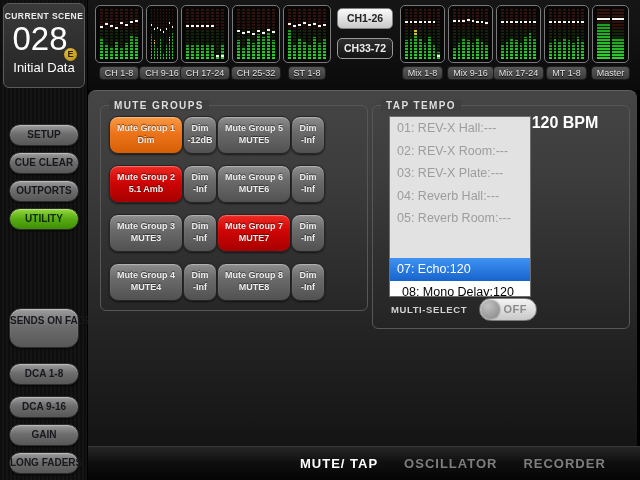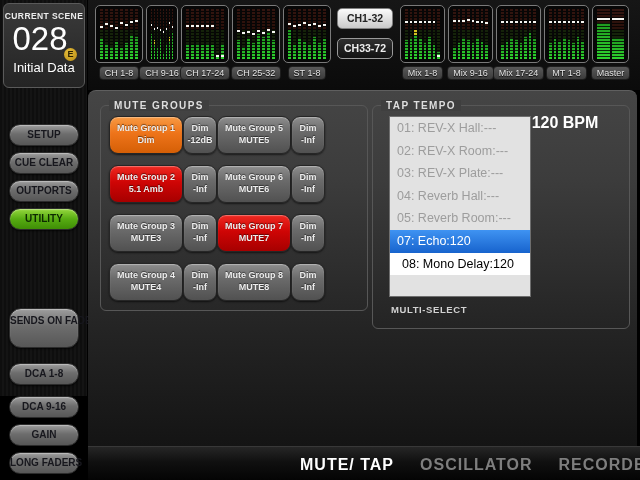--- a/index.html
+++ b/index.html
@@ -1,20 +1,20 @@
 <!DOCTYPE html>
 <html><head>
 <meta charset="utf-8">
 <style>
   * { margin:0; padding:0; box-sizing:border-box; }
   html,body { width:640px; height:480px; overflow:hidden; }
   body { font-family:"Liberation Sans", sans-serif; background:#000; position:relative; }
 
   
-  .sidebar { position:absolute; left:0; top:0; width:88px; height:396px;
+  .sidebar { position:absolute; left:0; top:0; width:88px; height:480px;
     background:repeating-linear-gradient(90deg,#0e0e0e 0 2px,#141414 2px 4px),#101010;
     border-right:1px solid #000; }
   .scenebox { position:absolute; left:3px; top:3px; width:82px; height:85px;
     background:linear-gradient(#3a3a3a,#242424); border:1px solid #5a5a5a; border-radius:6px;
     text-align:center; }
   .scene-label { font-size:8.5px; font-weight:bold; color:#ececec; letter-spacing:.4px; margin-top:7px; }
   .scene-number { font-size:33px; color:#fff; line-height:1.05; margin-top:1px; margin-left:-8px; }
   .scene-edit { position:absolute; right:7px; top:44px; width:13px; height:13px; border-radius:50%;
     background:radial-gradient(circle at 35% 30%,#e4bb3a,#b88d14); color:#2a2000; font-size:9px;
     font-weight:bold; line-height:13px; text-align:center; }
@@ -76,21 +76,21 @@
   .mg-gray   { background:linear-gradient(#8e8e8e,#6b6b6b 40%,#515151); }
   .mg-orange { background:linear-gradient(#f79a44,#ee741a 45%,#d55f06); }
   .mg-red    { background:linear-gradient(#ef2a22,#cf0505 45%,#a60000); }
 
   .tapbox { left:284px; top:14px; width:258px; height:224px; border-color:#575757; }
   .taplist { position:absolute; left:16px; top:10px; width:142px; height:181px;
     background:#e2e2e2; border:1px solid #6e6e6e; overflow:hidden; }
   .tl-item { height:22.6px; line-height:22.6px; font-size:12.5px; padding-left:7px;
     white-space:nowrap; cursor:pointer; }
   .tl-disabled { color:#9d9d9d; }
-  .tl-selected { background:linear-gradient(#3f93f2,#1763cd); color:#fff; }
+  .tl-selected { background:linear-gradient(#3f93f2,#1763cd); color:#fff;margin-top:28px; }
   .tl-normal { background:#fff; color:#000;padding-left:12px; }
   .bpm { position:absolute; right:6px; top:8px; width:116px; text-align:center;
     font-size:16px; font-weight:bold; color:#fff; }
   .tapbtn { position:absolute; left:172px; top:44px; width:82px; height:84px; border-radius:16px;
     border:1px solid #5e5e5e; cursor:pointer;
     background:linear-gradient(145deg,rgba(255,255,255,.45),rgba(255,255,255,0) 48%),
                linear-gradient(#cacaca,#a3a3a3);
     color:#f0f0f0; font-size:11px; font-weight:bold; text-align:center; line-height:84px;
     text-shadow:0 1px 1px #5a5a5a, 0 -1px 1px #888; letter-spacing:.5px; }
   .ms-label { position:absolute; left:18px; top:198px; font-size:9.5px; font-weight:bold;
@@ -99,21 +99,21 @@
     background:linear-gradient(#f4f4f4,#c8c8c8); border:1px solid #7c7c7c; cursor:pointer; }
   .toggle-knob { position:absolute; left:1px; top:1px; width:19px; height:19px; border-radius:50%;
     background:radial-gradient(circle at 35% 30%,#c2c2c2,#848484); box-shadow:0 0 2px rgba(0,0,0,.5); }
   .toggle-text { position:absolute; right:9px; top:0; line-height:21px; font-size:11px;
     font-weight:bold; color:#8b8b8b; letter-spacing:.5px; }
 
   
   .bottombar { position:absolute; left:88px; top:446px; width:552px; height:34px;
     background:linear-gradient(#262626,#101010 45%,#040404); border-top:1px solid #383838; }
   .tabs { position:absolute; left:212px; top:9px; display:flex; gap:26px; }
-  .tab { font-size:16px; font-weight:bold; letter-spacing:1px; color:#7e7e7e;
+  .tab { font-size:13px; font-weight:bold; letter-spacing:1px; color:#7e7e7e;
     cursor:pointer; white-space:nowrap; }
   .tab.active { color:#fff; }
 </style>
 </head>
 <body>
 
 <div class="sidebar">
   <div class="scenebox">
     <div class="scene-label">CURRENT SCENE</div>
     <div class="scene-number">028</div>
@@ -317,21 +317,21 @@
           </div>
           <div class="mbar">
             <div class="mlevel" style="height: 40%;"></div>
             <div class="mtick" style="bottom: 66%;"></div>
           </div>
         </div>
         <div class="mlabel">ST 1-8</div>
       </div>
     </div>
   <div class="bankcol">
-    <div class="bankbtn active">CH1-32</div>
+    <div class="bankbtn active">CH1-26</div>
     <div class="bankbtn inactive">CH33-72</div>
   </div>
   <div class="mgroup">
       <div class="mblock-wrap" style="width: 45px;">
         <div class="mblock">
           <div class="mbar">
             <div class="mlevel" style="height: 38%;"></div>
             <div class="mtick" style="bottom: 72%;"></div>
           </div>
           <div class="mbar">
@@ -576,20 +576,24 @@
       <div class="tl-item tl-disabled">01: REV-X Hall:---</div>
       <div class="tl-item tl-disabled">02: REV-X Room:---</div>
       <div class="tl-item tl-disabled">03: REV-X Plate:---</div>
       <div class="tl-item tl-disabled">04: Reverb Hall:---</div>
       <div class="tl-item tl-disabled">05: Reverb Room:---</div>
       <div class="tl-item tl-selected">07: Echo:120</div>
       <div class="tl-item tl-normal">08: Mono Delay:120</div>
     </div>
     <div class="bpm">120 BPM</div>
     <div class="ms-label">MULTI-SELECT</div>
+    <div class="toggle">
+      <div class="toggle-knob"></div>
+      <div class="toggle-text">OFF</div>
+    </div>
   </div>
 </div>
 
 <div class="bottombar">
   <div class="tabs">
     <div class="tab active">MUTE/ TAP</div>
     <div class="tab">OSCILLATOR</div>
     <div class="tab">RECORDER</div>
   </div>
 </div>

